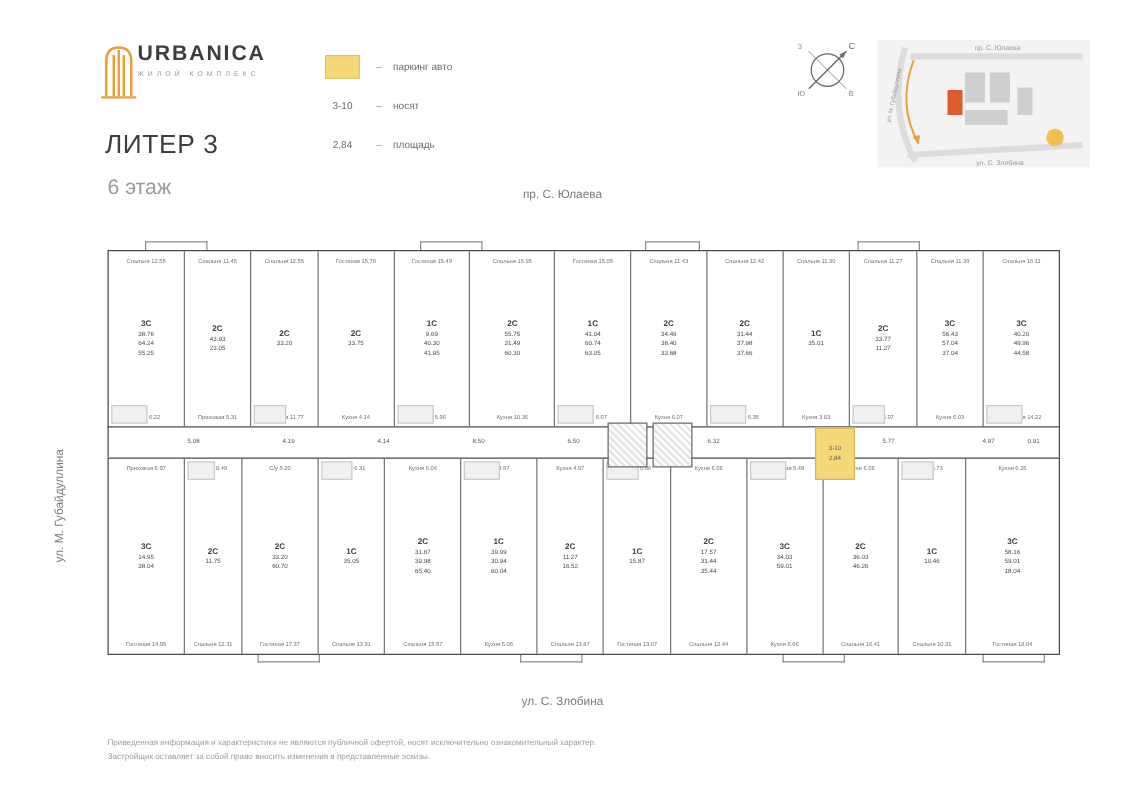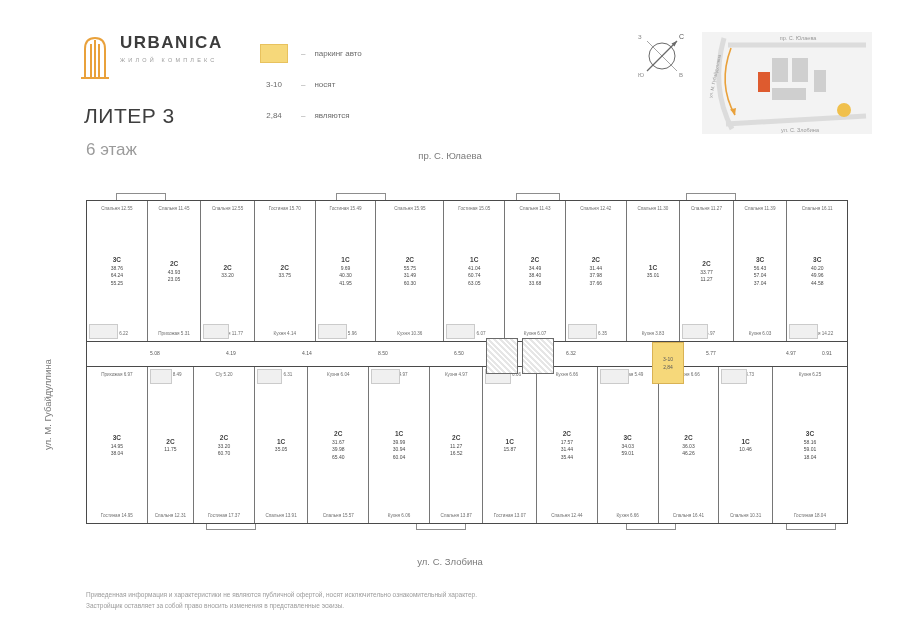--- a/index.html
+++ b/index.html
@@ -1,21 +1,21 @@
 <!DOCTYPE html>
 <html><head>
 <meta charset="utf-8">
 <style>
   html,body{margin:0;padding:0;background:#fff;}
   body{width:900px;height:636px;position:relative;overflow:hidden;
        font-family:"Liberation Sans",sans-serif;color:#3e3e3e;}
   .page{position:absolute;inset:0;}
 
   
-  .logo{position:absolute;left:80px;top:33px;display:flex;gap:10px;align-items:flex-start;}
+  .logo{position:absolute;left:80px;top:33px;display:flex;align-items:flex-start;}
   .logo-text{display:flex;flex-direction:column;}
   .logo-name{font-size:17px;font-weight:bold;letter-spacing:1.5px;color:#3c3c3c;}
   .logo-sub{font-size:5.5px;letter-spacing:3.2px;color:#9a9a9a;margin-top:4px;}
   .liter{position:absolute;left:84px;top:104px;font-size:21px;font-weight:normal;color:#3e3e3e;letter-spacing:.5px;}
   .floor{position:absolute;left:86px;top:140px;font-size:17px;color:#9b9b9b;}
 
   
   .legend{position:absolute;left:256px;top:44px;}
   .leg-row{display:flex;align-items:center;gap:9px;margin-bottom:13px;height:18px;}
   .leg-key{width:36px;display:flex;justify-content:center;font-size:8px;color:#6b6b6b;}
@@ -95,21 +95,21 @@
       <span class="leg-label">паркинг авто</span>
     </div>
     <div class="leg-row">
       <span class="leg-key">3-10</span>
       <span class="leg-dash">–</span>
       <span class="leg-label">носят</span>
     </div>
     <div class="leg-row">
       <span class="leg-key">2,84</span>
       <span class="leg-dash">–</span>
-      <span class="leg-label">являются</span>
+      <span class="leg-label">площадь</span>
     </div>
   </div>
 
   <svg class="compass" width="56" height="56" viewBox="0 0 56 56">
     <circle cx="28" cy="28" r="13" fill="none" stroke="#6a6a6a" stroke-width="1"></circle>
     <line x1="13" y1="43" x2="43" y2="13" stroke="#6a6a6a" stroke-width="1.2"></line>
     <line x1="13" y1="13" x2="43" y2="43" stroke="#6a6a6a" stroke-width="0.6"></line>
     <polygon points="43,13 37.5,15.5 40.5,18.5" fill="#6a6a6a"></polygon>
     <text x="45" y="11" font-size="7" fill="#555">С</text>
     <text x="45" y="49" font-size="6" fill="#8a8a8a">В</text>

